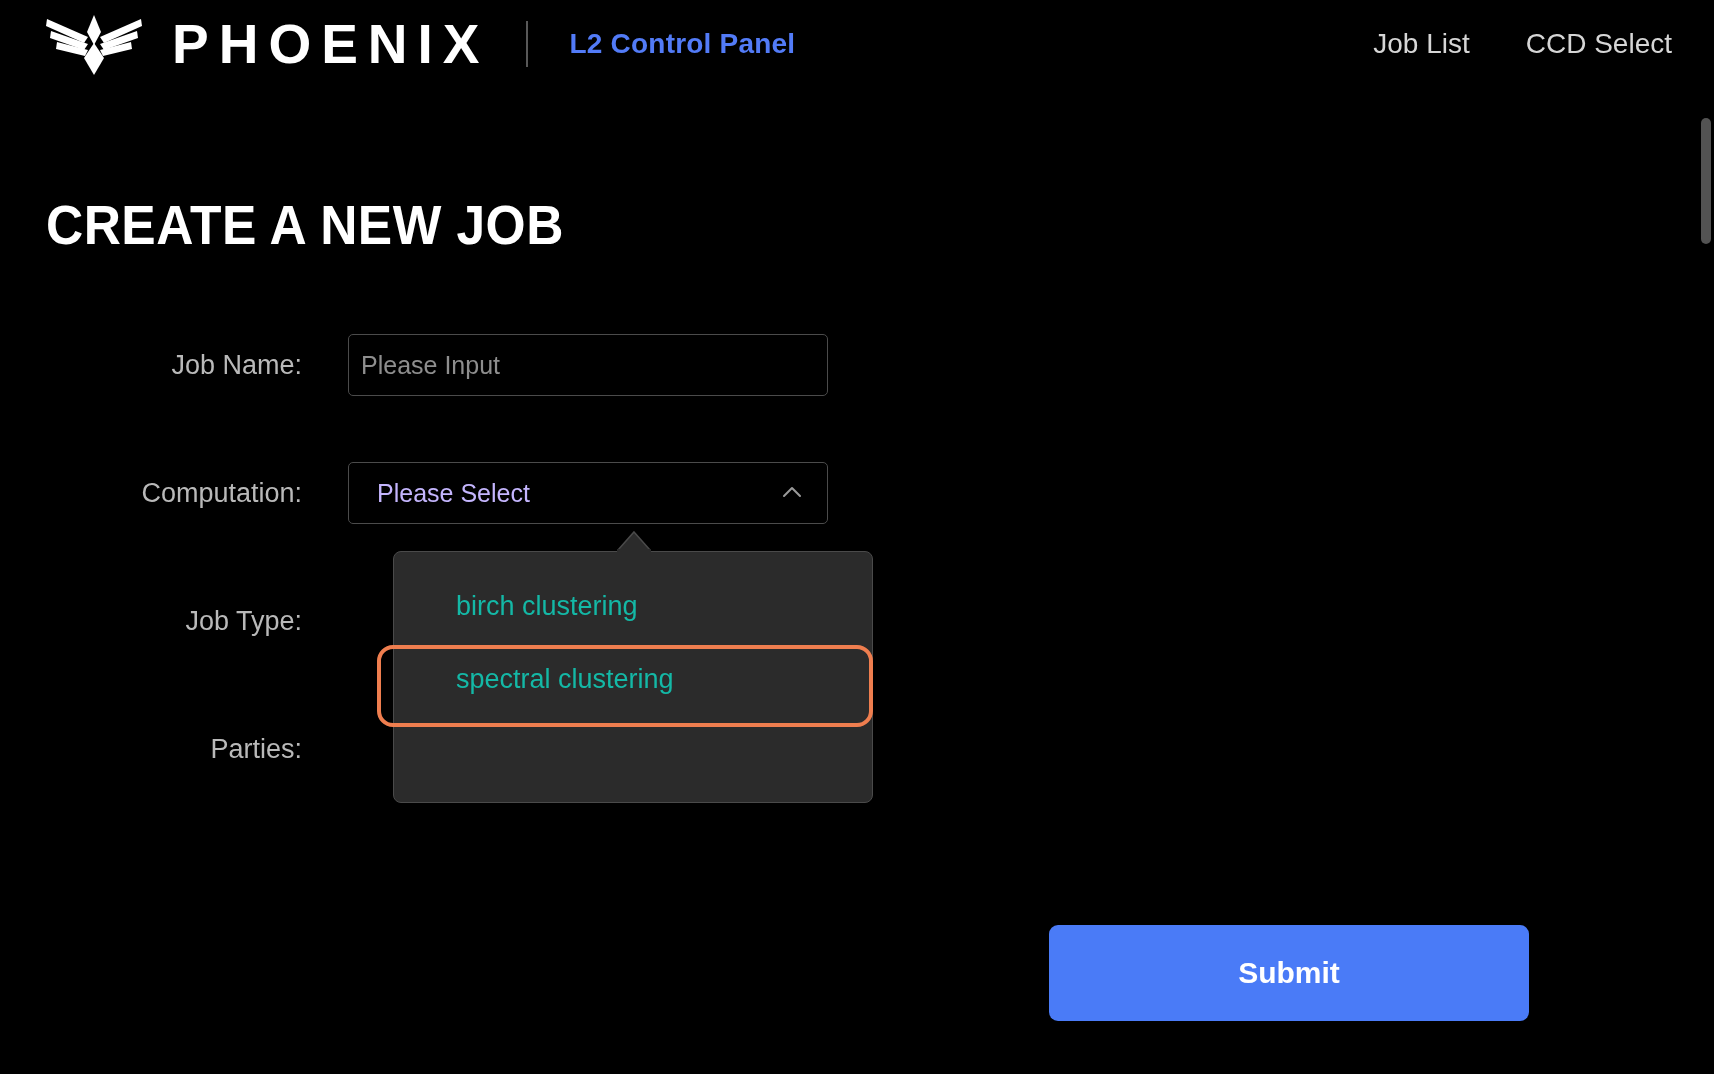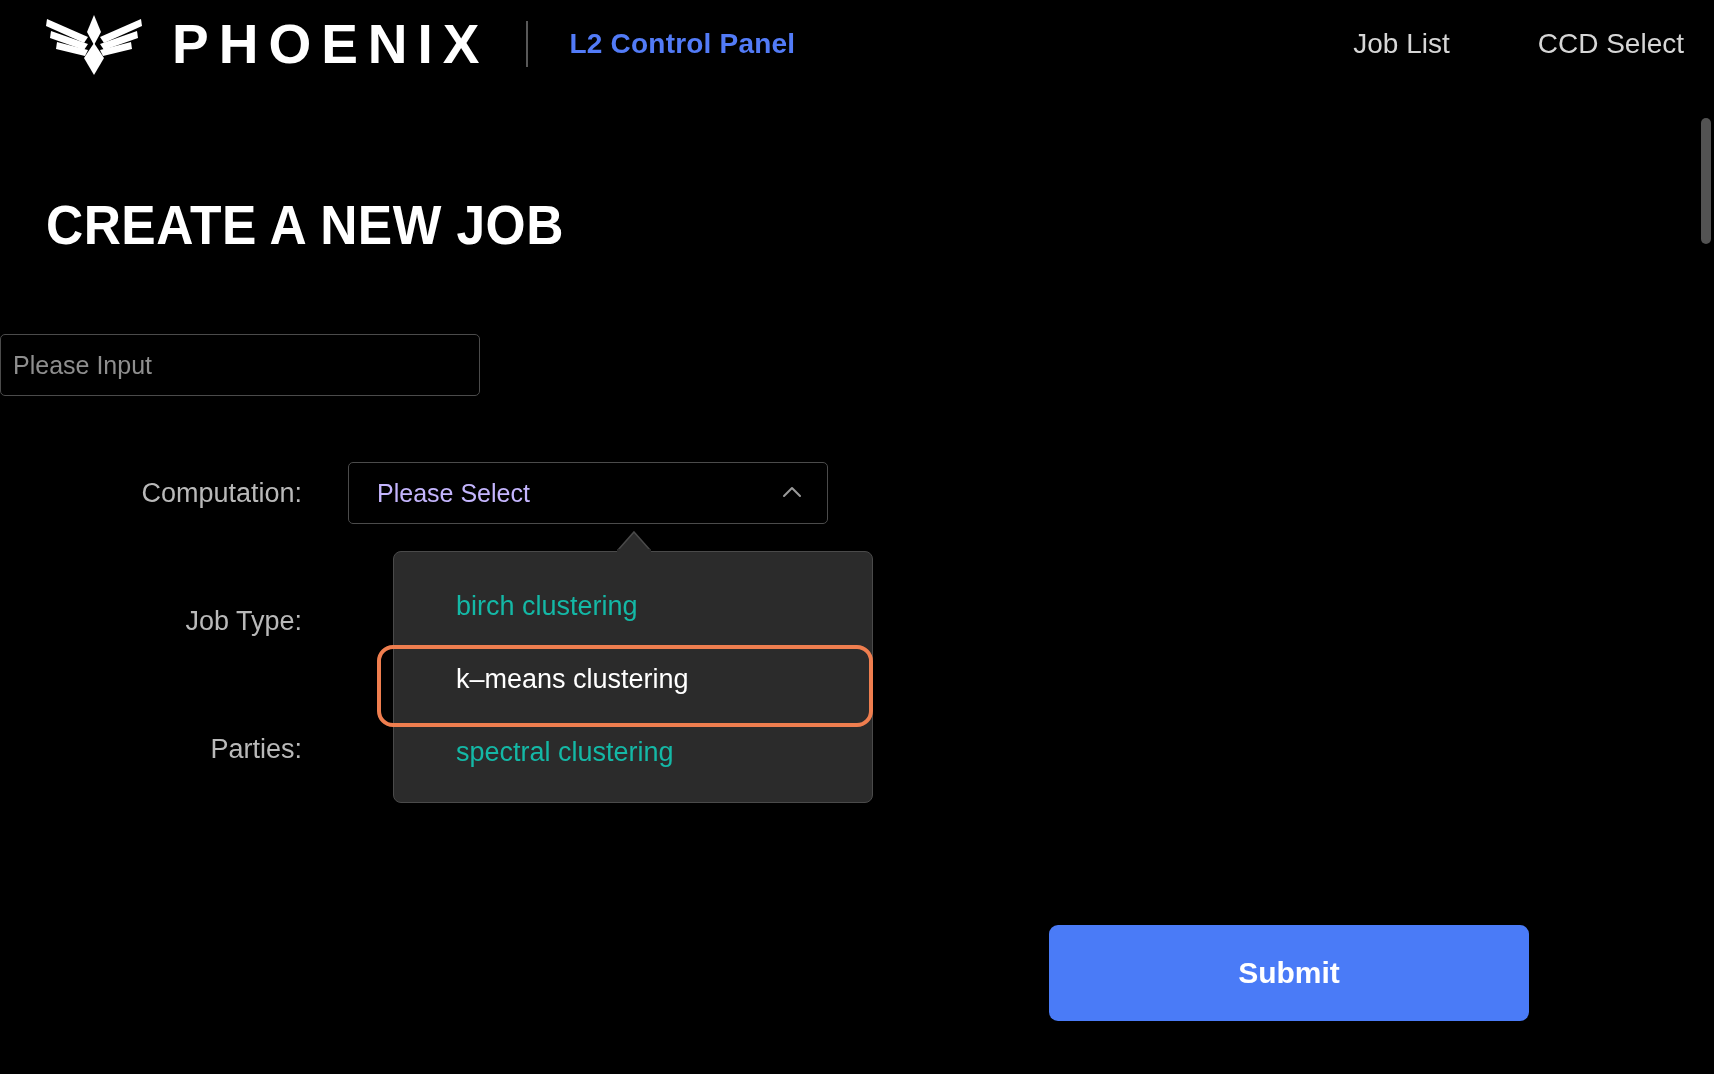--- a/index.html
+++ b/index.html
@@ -58,22 +58,22 @@
     color: #527bf7;
     font-size: 28px;
     font-weight: 700;
     letter-spacing: 0.2px;
     white-space: nowrap;
   }
   .nav {
     margin-left: auto;
     display: flex;
     align-items: flex-start;
-    gap: 88px;
-    margin-right: 30px;
+    gap: 56px;
+    margin-right: 42px;
   }
   .nav-item {
     color: #d6d6d6;
     font-size: 28px;
     font-weight: 400;
     white-space: nowrap;
     cursor: pointer;
   }
 
   
@@ -271,20 +271,21 @@
       <div class="nav-item">CCD Select</div>
     </div>
 
   </div>
 
   <div class="page-title">CREATE A NEW JOB</div>
 
   <div class="form">
 
     <div class="field-row row-jobname">
+      <div class="field-label">Job Name:</div>
       <input class="text-input" type="text" placeholder="Please Input" style="">
     </div>
 
     <div class="field-row row-computation">
       <div class="field-label">Computation:</div>
       <div class="select-box">
         <span class="select-value">Please Select</span>
         <svg class="chevron" viewBox="0 0 26 26">
           <polyline points="5,16 13,8 21,16" fill="none" stroke="#9a9a9a" stroke-width="2" stroke-linecap="round" stroke-linejoin="round"></polyline>
         </svg>
@@ -301,21 +302,20 @@
 
   </div>
 
   <svg class="dropdown-caret" viewBox="0 0 34 22">
     <polygon points="17,2 33,20 1,20" fill="#2b2b2b" stroke="#4a4a4a" stroke-width="1.5"></polygon>
     <rect x="0" y="19" width="34" height="4" fill="#2b2b2b"></rect>
   </svg>
 
   <div class="dropdown">
     <div class="option first">birch clustering</div>
-    <div class="option selected">k–means clustering</div>
     <div class="option">spectral clustering</div>
     <div class="scroll-track"></div>
   </div>
   <div class="scroll-thumb"></div>
 
   <div class="highlight-ring"></div>
 
   <button class="submit-btn">Submit</button>
 
 </div>

